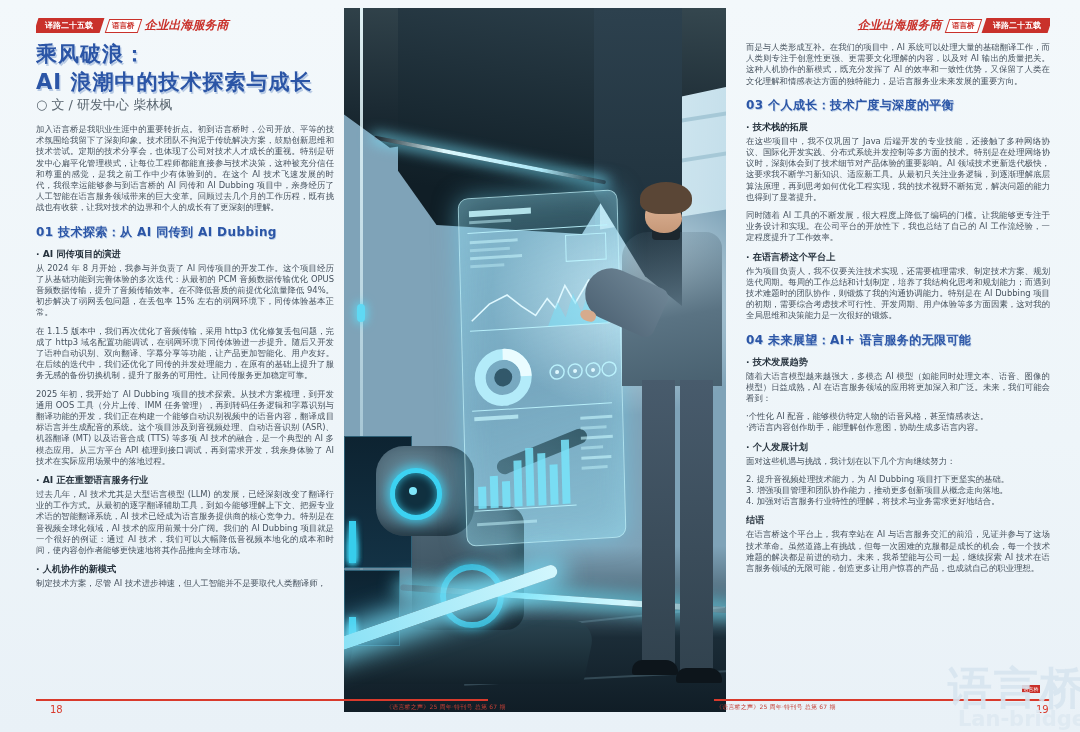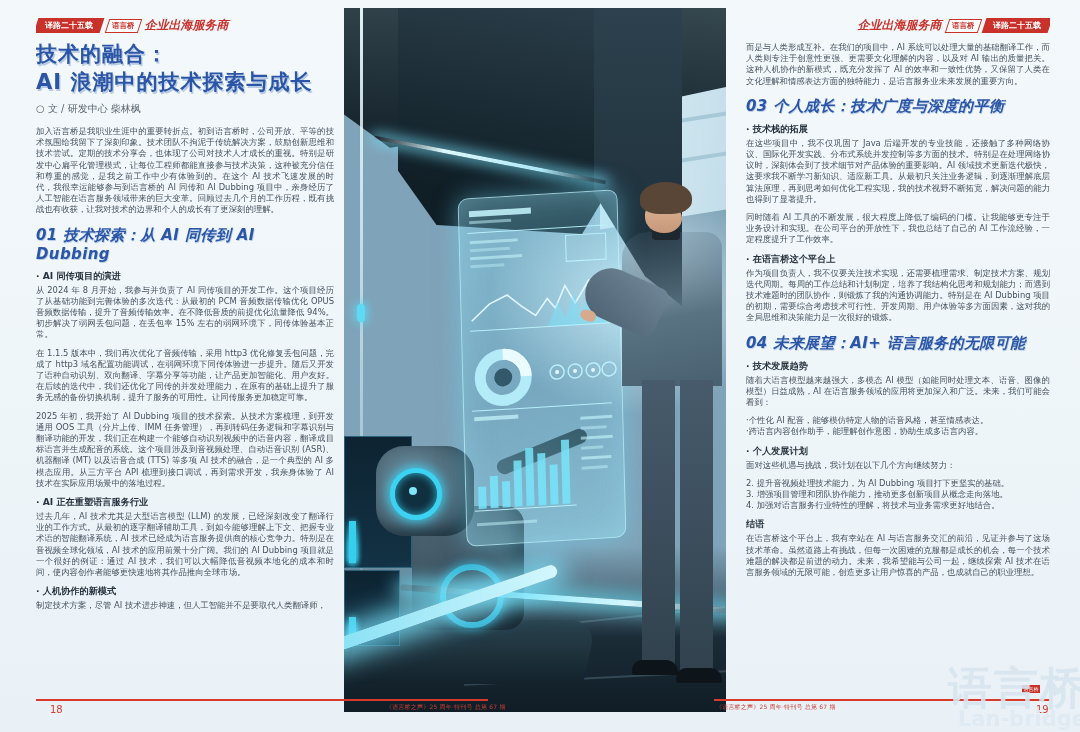--- a/index.html
+++ b/index.html
@@ -11,24 +11,24 @@
   .col-left{left:36px;width:298px;}
   .col-right{left:746px;width:304px;}
   .badges{display:flex;align-items:center;gap:5px;height:15px;}
   .badges.right{justify-content:flex-end;}
   .ribbon{background:#c9312b;color:#fff;font-size:8px;font-weight:bold;padding:2px 9px;transform:skewX(-18deg);white-space:nowrap;}
   .ribbon>span{display:inline-block;transform:skewX(18deg);}
   .logo-chip{border:1px solid #c9312b;background:#fff;color:#c9312b;font-size:7.5px;font-weight:bold;padding:1px 4px;transform:skewX(-18deg);white-space:nowrap;}
   .logo-chip>span{display:inline-block;transform:skewX(18deg);}
   .svc{color:#c9312b;font-size:12px;font-weight:bold;font-style:italic;white-space:nowrap;font-family:Liberation Serif, serif;}
   .title{color:#2b55a6;font-weight:900;font-size:21px;line-height:26px;letter-spacing:1px;margin:8px 0 0;text-shadow:1.3px 1.6px 0 #b9cbe4;}
-  .byline{font-size:10px;color:#5a6670;margin:7px 0 10px;}
+  .byline{font-size:13px;color:#5a6670;margin:1px 0 10px;}
   .article p{font-size:8.4px;line-height:11.2px;color:#46525e;margin:0 0 7px;text-align:justify;}
   .article p.tight{margin:0;}
-  .sec{color:#2b55a6;font-weight:900;font-size:15px;letter-spacing:.4px;margin:10px 0 5px;text-shadow:.7px .8px 0 #bcd0e8;font-style:italic;}
+  .sec{color:#2b55a6;font-weight:900;font-size:12px;letter-spacing:.4px;margin:10px 0 5px;text-shadow:.7px .8px 0 #bcd0e8;}
   .sub{font-size:9.2px;font-weight:bold;color:#27333e;margin:7px 0 2px;}
   
   .rule{position:absolute;height:1.5px;background:#d93a2c;top:699px;}
   .rule-l{left:36px;width:452px;}
   .rule-r{left:714px;width:336px;}
   .pageno{position:absolute;top:704px;color:#d93a2c;font-size:10px;margin-left:8px;}
   .pageno-l{left:42px;}
   .pageno-r{left:1028px;}
   .issue{position:absolute;top:703px;color:#c54036;font-size:6px;letter-spacing:.2px;white-space:nowrap;}
   .issue-l{left:386px;}
@@ -187,21 +187,21 @@
 
     <div class="ph-floor-beam"></div>
   </div>
 
   <div class="col col-left article">
     <div class="badges">
       <span class="ribbon"><span>译路二十五载</span></span>
       <span class="logo-chip"><span>语言桥</span></span>
       <span class="svc">企业出海服务商</span>
     </div>
-    <div class="title">技术的融合：</div>
+    <div class="title">乘风破浪：</div>
     <div class="title" style="margin-top:2px">AI 浪潮中的技术探索与成长</div>
     <div class="byline">○ 文 / 研发中心 柴林枫</div>
     <p>加入语言桥是我职业生涯中的重要转折点。初到语言桥时，公司开放、平等的技术氛围给我留下了深刻印象。技术团队不拘泥于传统解决方案，鼓励创新思维和技术尝试。定期的技术分享会，也体现了公司对技术人才成长的重视。特别是研发中心扁平化管理模式，让每位工程师都能直接参与技术决策，这种被充分信任和尊重的感觉，是我之前工作中少有体验到的。在这个 AI 技术飞速发展的时代，我很幸运能够参与到语言桥的 AI 同传和 AI Dubbing 项目中，亲身经历了人工智能在语言服务领域带来的巨大变革。回顾过去几个月的工作历程，既有挑战也有收获，让我对技术的边界和个人的成长有了更深刻的理解。</p>
     <div class="sec">01  技术探索：从 AI 同传到 AI Dubbing</div>
     <div class="sub">· AI 同传项目的演进</div>
     <p>从 2024 年 8 月开始，我参与并负责了 AI 同传项目的开发工作。这个项目经历了从基础功能到完善体验的多次迭代：从最初的 PCM 音频数据传输优化 OPUS 音频数据传输，提升了音频传输效率。在不降低音质的前提优化流量降低 94%。初步解决了弱网丢包问题，在丢包率 15% 左右的弱网环境下，同传体验基本正常。</p>
     <p>在 1.1.5 版本中，我们再次优化了音频传输，采用 http3 优化修复丢包问题，完成了 http3 域名配置功能调试，在弱网环境下同传体验进一步提升。随后又开发了语种自动识别、双向翻译、字幕分享等功能，让产品更加智能化、用户友好。在后续的迭代中，我们还优化了同传的并发处理能力，在原有的基础上提升了服务无感的备份切换机制，提升了服务的可用性。让同传服务更加稳定可靠。</p>
     <p>2025 年初，我开始了 AI Dubbing 项目的技术探索。从技术方案梳理，到开发通用 OOS 工具（分片上传、IMM 任务管理），再到转码任务逻辑和字幕识别与翻译功能的开发，我们正在构建一个能够自动识别视频中的语音内容，翻译成目标语言并生成配音的系统。这个项目涉及到音视频处理、自动语音识别 (ASR)、机器翻译 (MT) 以及语音合成 (TTS) 等多项 AI 技术的融合，是一个典型的 AI 多模态应用。从三方平台 API 梳理到接口调试，再到需求开发，我亲身体验了 AI 技术在实际应用场景中的落地过程。</p>
     <div class="sub">· AI 正在重塑语言服务行业</div>
     <p>过去几年，AI 技术尤其是大型语言模型 (LLM) 的发展，已经深刻改变了翻译行业的工作方式。从最初的逐字翻译辅助工具，到如今能够理解上下文、把握专业术语的智能翻译系统，AI 技术已经成为语言服务提供商的核心竞争力。特别是在音视频全球化领域，AI 技术的应用前景十分广阔。我们的 AI Dubbing 项目就是一个很好的例证：通过 AI 技术，我们可以大幅降低音视频本地化的成本和时间，使内容创作者能够更快速地将其作品推向全球市场。</p>

